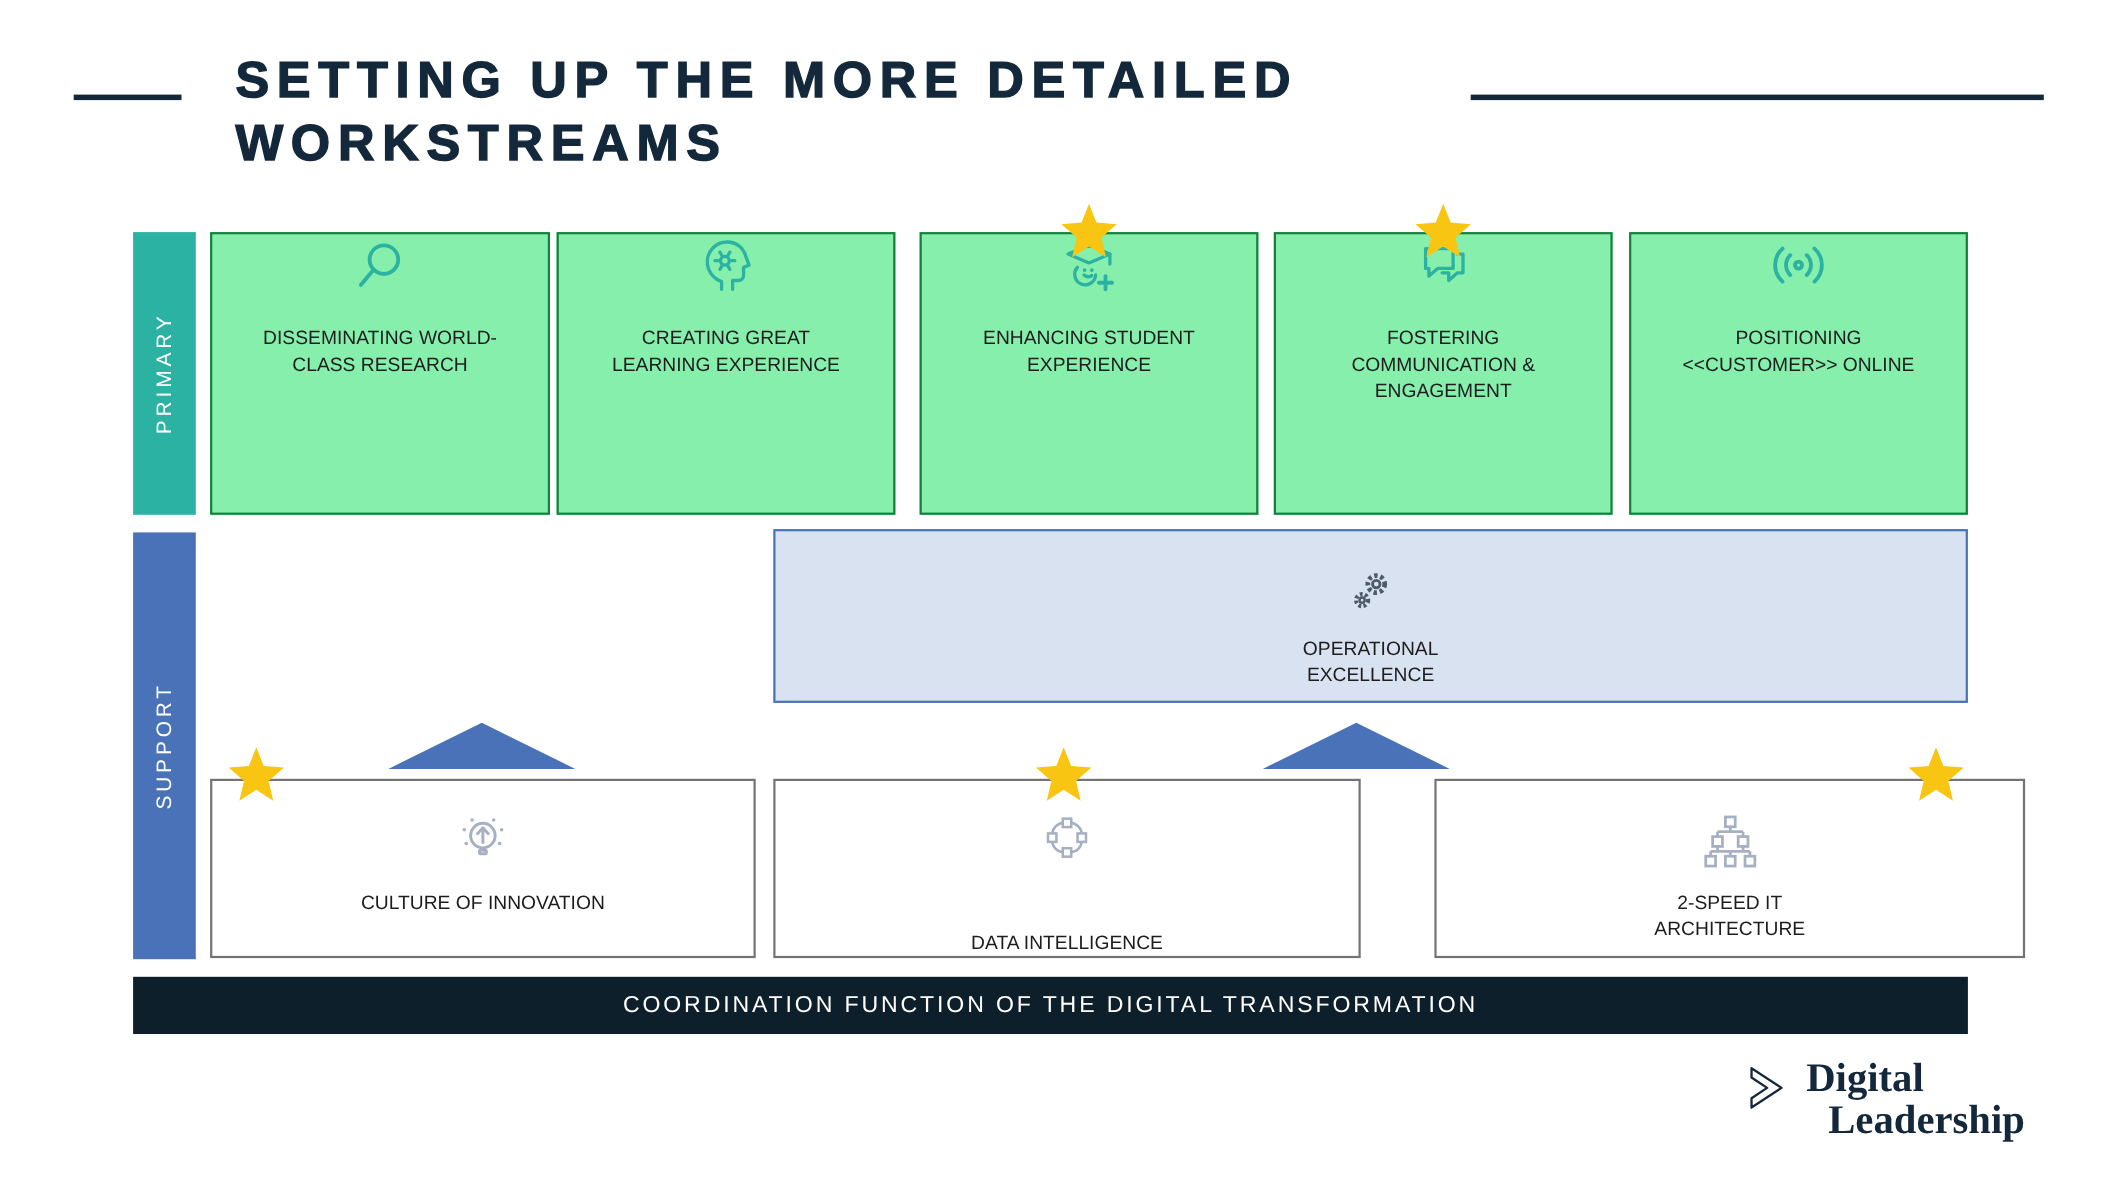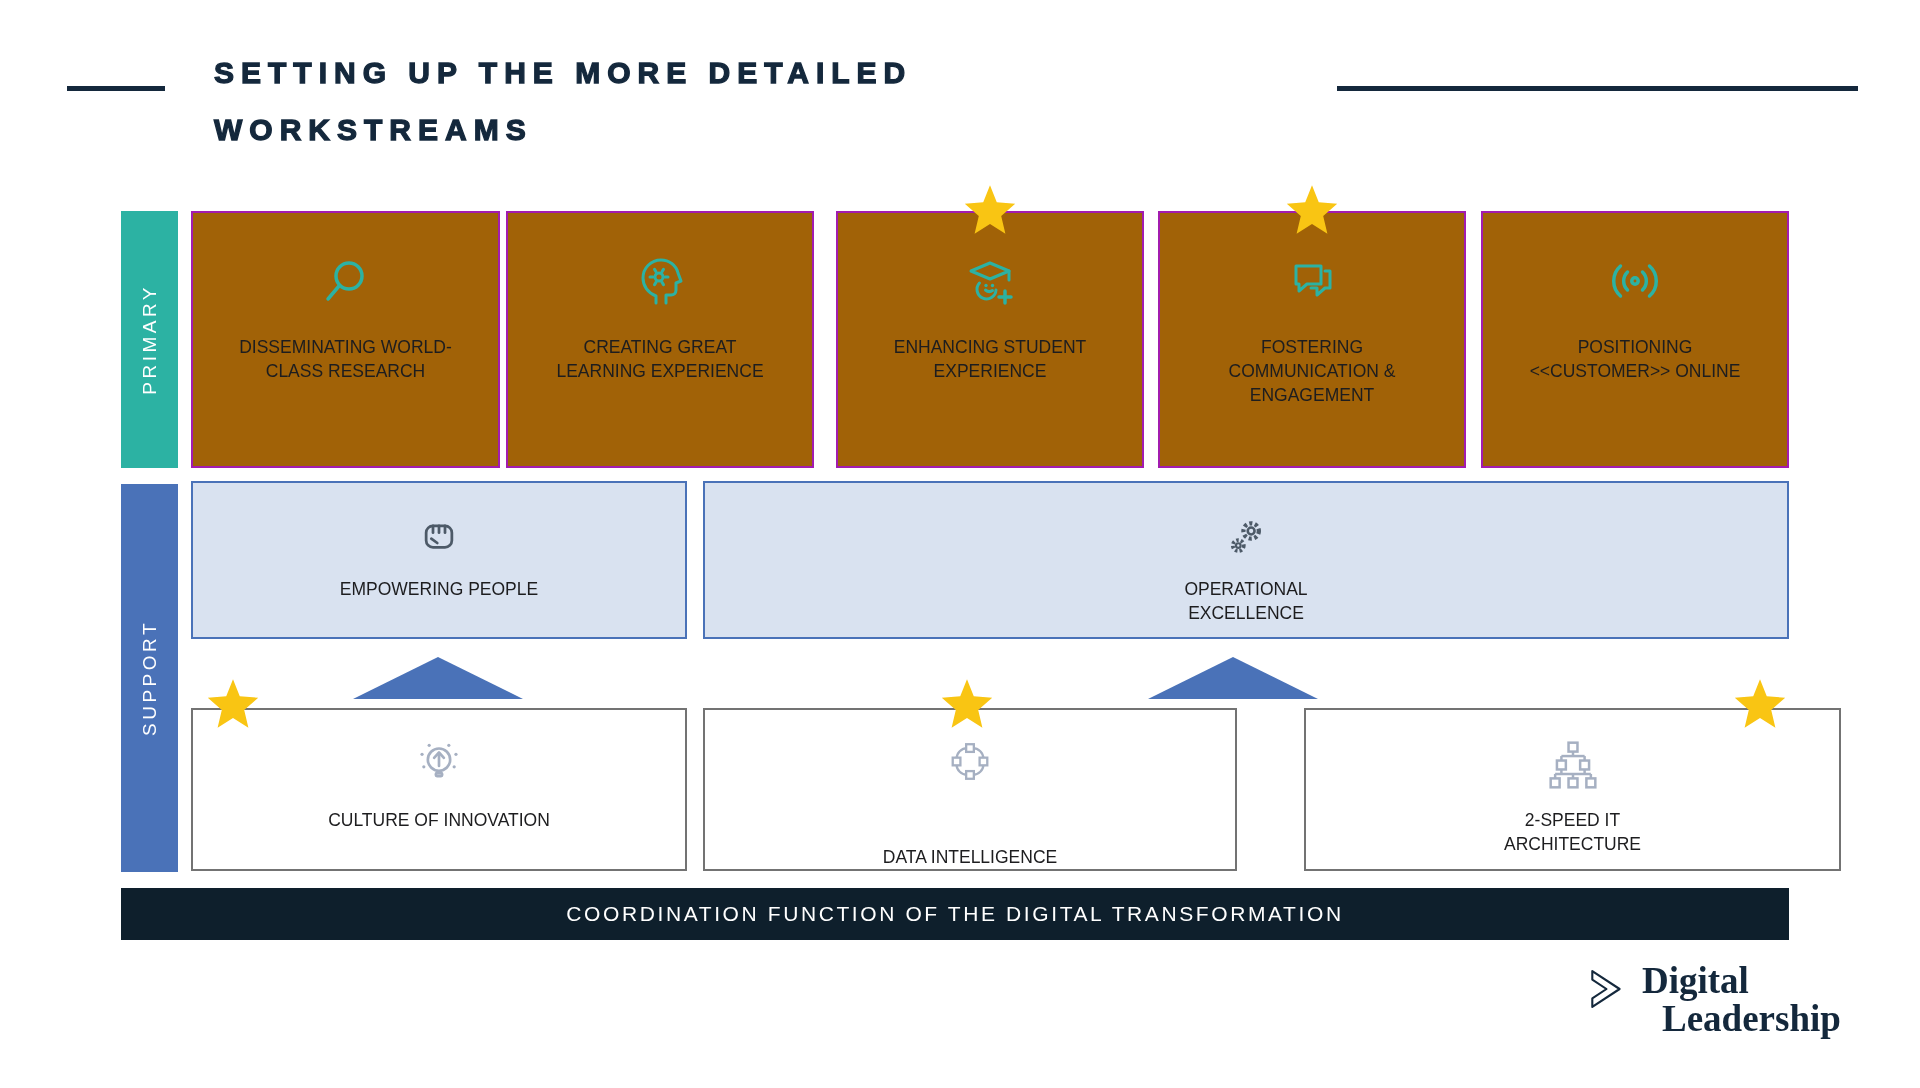--- a/index.html
+++ b/index.html
@@ -5,33 +5,33 @@
   * { margin:0; padding:0; box-sizing:border-box; }
   html,body { background:#ffffff; }
   body { font-family:"Liberation Sans", sans-serif; }
   .page { position:relative; width:1920px; height:1088px; background:#ffffff; overflow:hidden; }
 
   
   .title-rule { position:absolute; top:86px; height:5px; background:#14283C; }
   .title-rule.left  { left:67px;  width:98px; }
   .title-rule.right { left:1337px; width:521px; }
   .page-title { position:absolute; left:214px; top:44px; color:#14283C;
-    font-size:30px; font-weight:bold; letter-spacing:7px; line-height:57px;
+    font-size:46px; font-weight:bold; letter-spacing:7px; line-height:57px;
     -webkit-text-stroke:1.3px #14283C; }
 
   
   .strip { position:absolute; left:121px; width:57px; display:flex; align-items:center; justify-content:center; }
   .strip.primary { top:211px; height:257px; background:#2CB2A3; }
   .strip.support { top:484px; height:388px; background:#4A72B8; }
   .strip .vtext { writing-mode:vertical-rl; transform:rotate(180deg); color:#ffffff;
     font-size:19px; letter-spacing:3.5px; }
 
   
   .wbox { position:absolute; display:flex; flex-direction:column; align-items:center; }
-  .box-primary { top:211px; height:257px; background:#a16207; border:2px solid #a21caf; padding-top:40px; }
+  .box-primary { top:211px; height:257px; background:#86efac; border:2px solid #15803d; }
   .box-primary .label { margin-top:26px; }
   .mid-box { top:481px; height:158px; background:#D9E2F0; border:2px solid #4A72B8; padding-top:30px; }
   .mid-box .label { margin-top:16px; }
   .bot-box { top:708px; height:163px; background:#ffffff; border:2px solid #737373; padding-top:30px; }
   .bot-box .label { margin-top:18px; }
   .label { text-align:center; font-size:17.5px; line-height:24px; color:#1d1d1f; max-width:225px; }
 
   .icon56 { width:56px; height:56px; }
   .icon48 { width:48px; height:48px; }
   .icon50 { width:50px; height:50px; }
@@ -146,32 +146,20 @@
     <div class="label">POSITIONING &lt;&lt;CUSTOMER&gt;&gt; ONLINE</div>
   </div>
 
   <svg class="star" style="left:962px;top:184px;" viewBox="0 0 24 23">
     <polygon fill="#F9C513" points="12,0.5 14.9,7.8 22.8,8.4 16.8,13.6 18.6,21.3 12,17.1 5.4,21.3 7.2,13.6 1.2,8.4 9.1,7.8"></polygon>
   </svg>
   <svg class="star" style="left:1284px;top:184px;" viewBox="0 0 24 23">
     <polygon fill="#F9C513" points="12,0.5 14.9,7.8 22.8,8.4 16.8,13.6 18.6,21.3 12,17.1 5.4,21.3 7.2,13.6 1.2,8.4 9.1,7.8"></polygon>
   </svg>
 
-  <div class="wbox mid-box" style="left:191px;width:496px;">
-    <svg class="icon48" viewBox="0 0 56 56">
-      <g fill="none" stroke="#4D5A68" stroke-width="3.2" stroke-linecap="round" stroke-linejoin="round">
-        <rect x="13" y="15" width="30" height="25" rx="8"></rect>
-        <line x1="21" y1="15" x2="21" y2="23"></line>
-        <line x1="28" y1="15" x2="28" y2="23"></line>
-        <line x1="35" y1="15" x2="35" y2="23"></line>
-        <line x1="19" y1="30" x2="26" y2="35"></line>
-      </g>
-    </svg>
-    <div class="label">EMPOWERING PEOPLE</div>
-  </div>
 
   <div class="wbox mid-box" style="left:703px;width:1086px;">
     <svg class="icon48" viewBox="0 0 56 56">
       <g fill="none" stroke="#4D5A68">
         <circle cx="34" cy="21" r="9" stroke-width="5" stroke-dasharray="3.6 3.06"></circle>
         <circle cx="34" cy="21" r="4" stroke-width="3"></circle>
         <circle cx="19" cy="38" r="6.4" stroke-width="4.4" stroke-dasharray="2.9 2.5"></circle>
         <circle cx="19" cy="38" r="2.7" stroke-width="2.6"></circle>
       </g>
     </svg>

